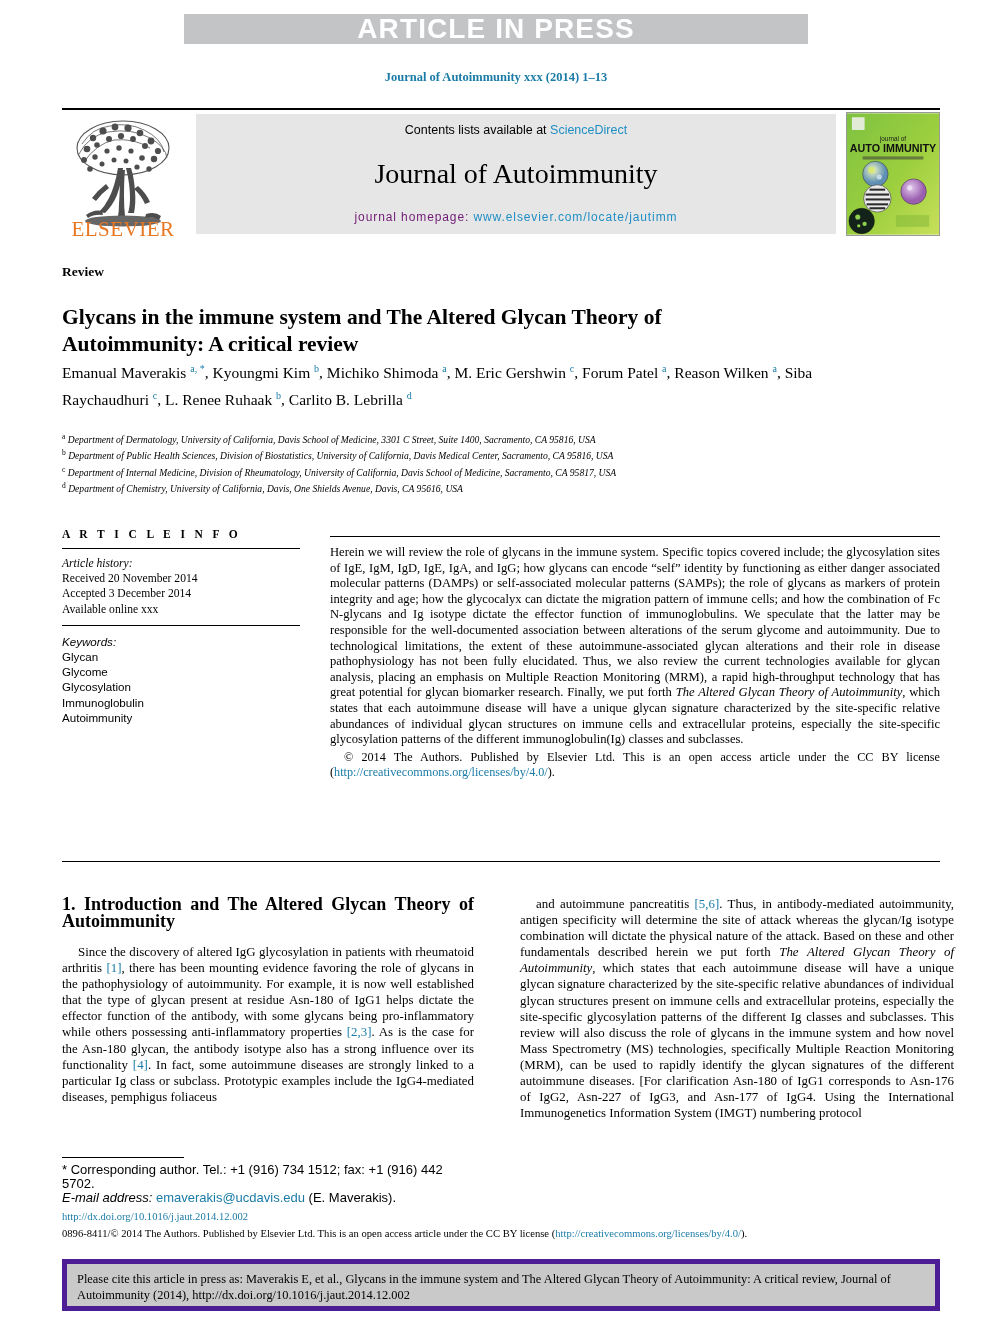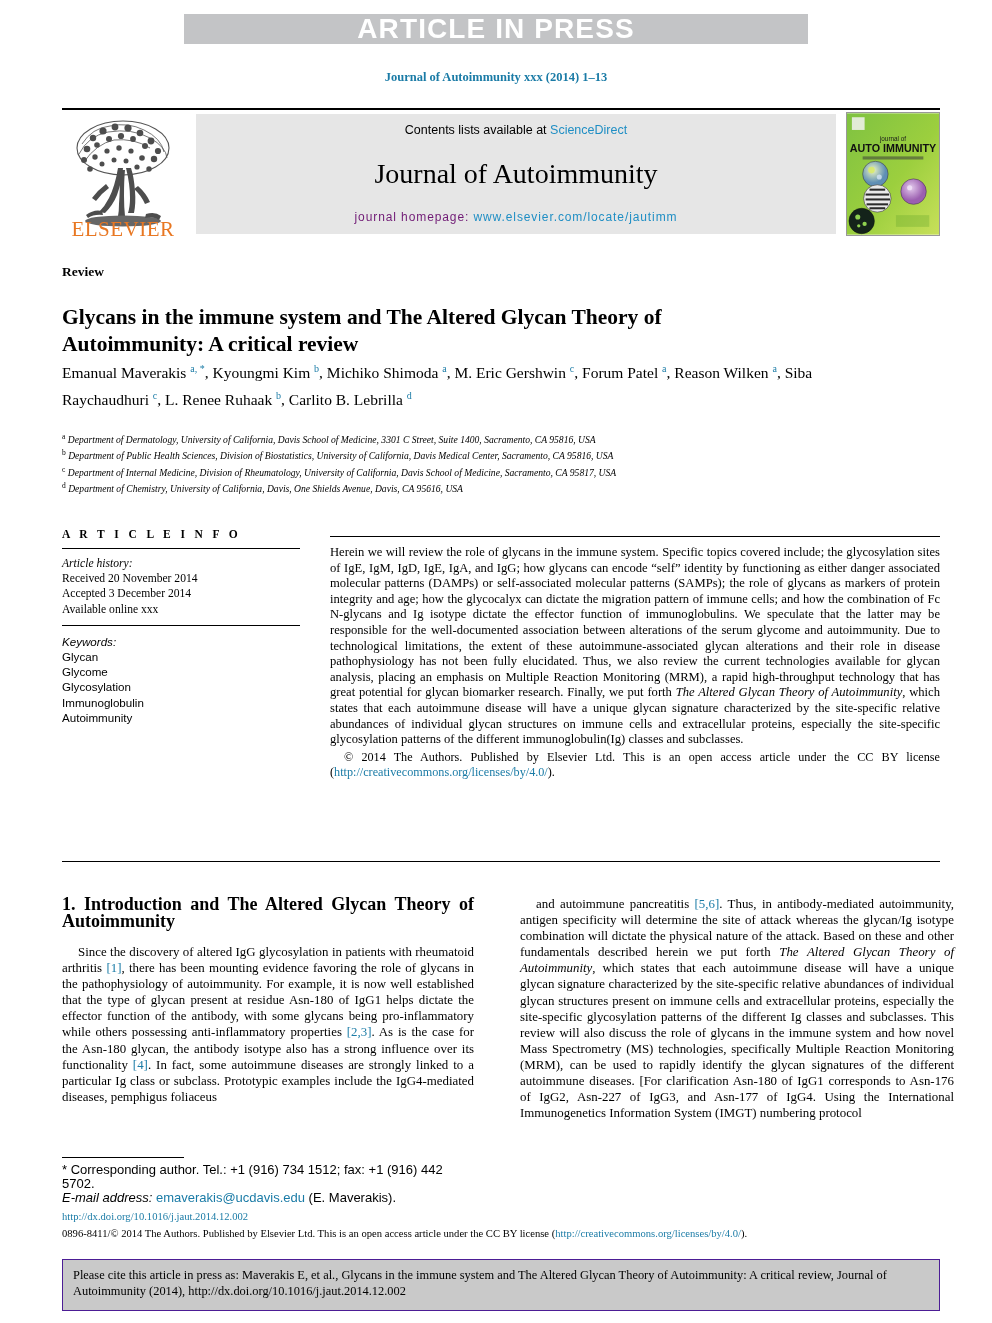--- a/index.html
+++ b/index.html
@@ -192,21 +192,21 @@
     font-family: "Liberation Serif", serif;
     font-size: 10.6px;
   }
   .issn-line a { color: #1a7ba6; text-decoration: none; }
 
   
   .cite-box {
     position: absolute; left: 62px; top: 1259px;
     width: 878px; height: 52px;
     background: #c9c9c9;
-    border: 1px solid #4c1d95;
+    border: 5px solid #4c1d95;
     box-sizing: border-box;
     padding: 7px 10px;
   }
   .cite-box .inner {
     font-family: "Liberation Serif", serif;
     font-size: 12.4px; line-height: 16.4px;
   }
 </style>
 </head>
 <body>

